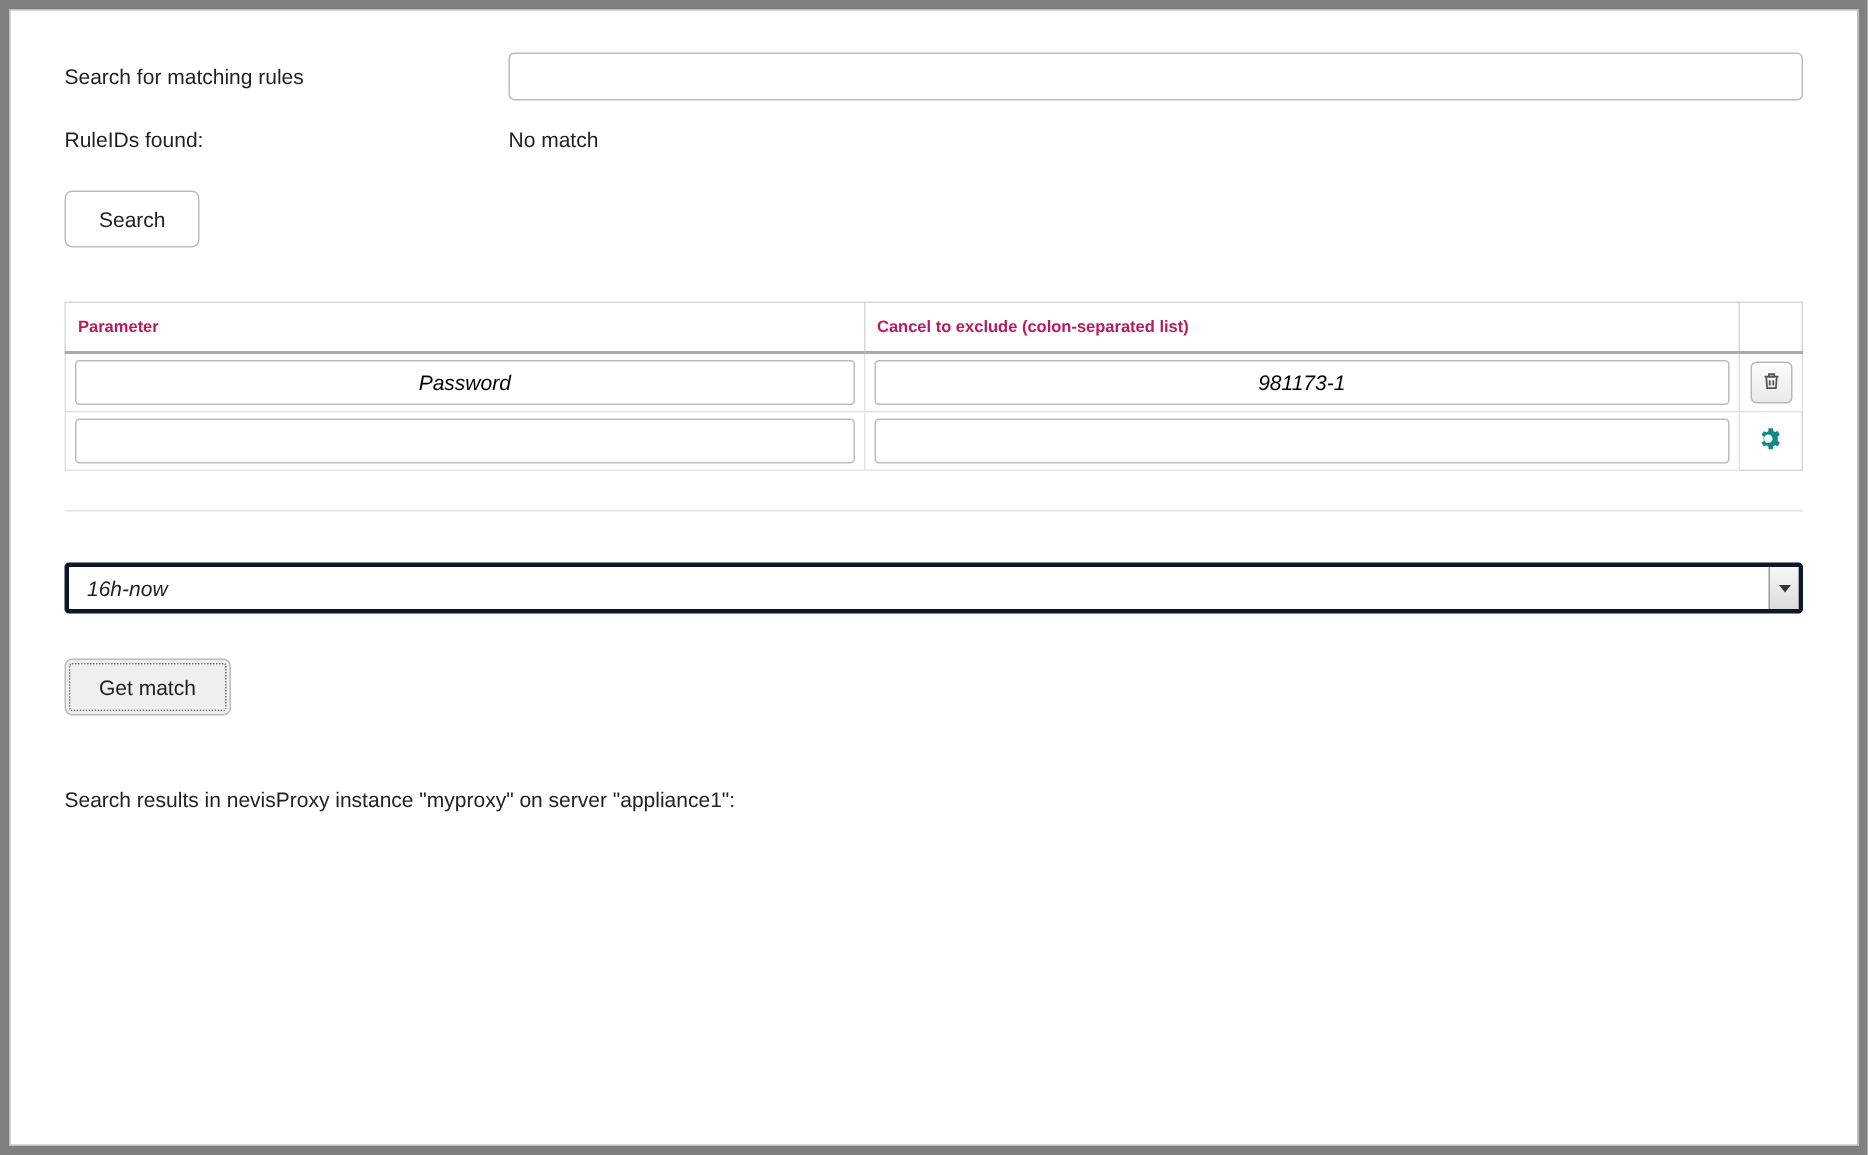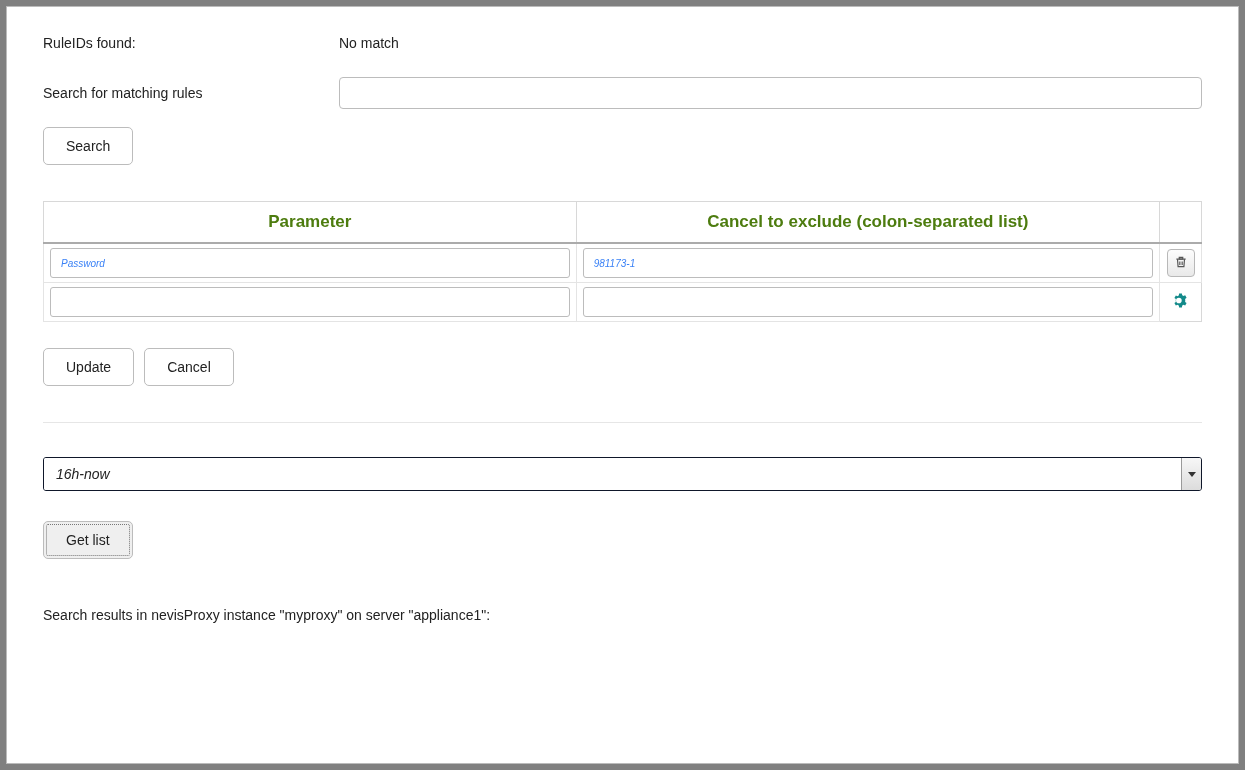--- a/index.html
+++ b/index.html
@@ -95,24 +95,24 @@
       border-collapse: collapse;
       border: 1px solid #d8d8d8;
       margin-top: 24px;
       margin-bottom: 26px;
     }
     table.exclusions th {
       background: #fff;
       border: 1px solid #d8d8d8;
       border-bottom: 2px solid #ababab;
       font-weight: 700;
-      font-size: 17px;
-      color: #4d7c0f;
+      font-size: 11px;
+      color: #be185d;
       padding: 10px 8px;
-      text-align: center;
+      text-align: left;
     }
     table.exclusions td {
       border: 1px solid #e4e4e4;
       padding: 4px 6px;
       vertical-align: middle;
     }
     table.exclusions td.tool-cell {
       width: 42px;
       text-align: center;
       padding: 4px 2px;
@@ -120,23 +120,24 @@
     table.exclusions th.tool-head {
       width: 42px;
     }
     .cell-input {
       width: 100%;
       height: 30px;
       padding: 4px 10px;
       border: 1px solid #bcbcbc;
       border-radius: 3px;
       font-family: inherit;
-      font-size: 10px;
+      font-size: 14px;
       font-style: italic;
-      color: #3b82f6;
+      color: #000000;
+      text-align: center;
     }
     .icon-btn {
       display: inline-flex;
       align-items: center;
       justify-content: center;
       width: 28px;
       height: 28px;
       background: linear-gradient(to bottom, #fdfdfd, #e9e9e9);
       border: 1px solid #b8b8b8;
       border-radius: 4px;
@@ -154,21 +155,21 @@
     }
     hr.sep {
       border: none;
       border-top: 1px solid #e6e6e6;
       margin: 0 0 34px 0;
     }
     .select-wrap {
       width: 100%;
       display: flex;
       align-items: stretch;
-      border: 1px solid #0f172a;
+      border: 3px solid #0f172a;
       border-radius: 3px;
       overflow: hidden;
       height: 34px;
       margin-bottom: 30px;
     }
     .select-display {
       flex: 1;
       padding: 6px 12px;
       font-style: italic;
       color: #222;
@@ -201,30 +202,30 @@
     }
   </style>
 </head>
 <body>
 
 <div class="outer">
   <div class="panel">
 
     <div class="panel-body">
 
-      <div class="row" style="margin-bottom:26px;">
-        <div class="lbl">RuleIDs found:</div>
-        <div class="val">No match</div>
-      </div>
-
       <div class="row">
         <div class="lbl">Search for matching rules</div>
         <div class="ctl">
           <input type="text" class="text-input" value="" style="">
         </div>
+      </div>
+
+      <div class="row" style="margin-bottom:26px;">
+        <div class="lbl">RuleIDs found:</div>
+        <div class="val">No match</div>
       </div>
 
       <div class="btn-row">
         <button class="btn">Search</button>
       </div>
 
       <table class="exclusions">
         <thead>
           <tr>
             <th style="width:46%;">Parameter</th>
@@ -266,36 +267,32 @@
                   <svg width="17" height="17" viewBox="0 0 24 24" fill="#138a8a">
                     <path d="M12 8a4 4 0 100 8 4 4 0 000-8zm9 4c0 .7-.1 1.4-.2 2l2.1 1.6-2 3.5-2.5-1a8 8 0 01-1.7 1l-.4 2.7h-4l-.4-2.7a8 8 0 01-1.7-1l-2.5 1-2-3.5L7.8 14A9 9 0 017.6 12c0-.7.1-1.4.2-2L5.7 8.4l2-3.5 2.5 1a8 8 0 011.7-1L12.3 2h4l.4 2.7a8 8 0 011.7 1l2.5-1 2 3.5L20.8 10c.1.6.2 1.3.2 2z" transform="translate(-2.3 0)"></path>
                   </svg>
                 </span>
               </span>
             </td>
           </tr>
         </tbody>
       </table>
 
-      <div class="btn-row">
-        <button class="btn">Update</button>
-        <button class="btn">Cancel</button>
-      </div>
 
       <hr class="sep">
 
 
       <div class="select-wrap">
         <div class="select-display">16h-now</div>
         <div class="select-btn">
           <span class="arrow-down"></span>
         </div>
       </div>
 
       <div>
-        <button class="btn focused">Get list</button>
+        <button class="btn focused">Get match</button>
       </div>
 
       <div class="results-text">Search results in nevisProxy instance "myproxy" on server "appliance1":</div>
 
     </div>
   </div>
 </div>
 
 </body></html>

